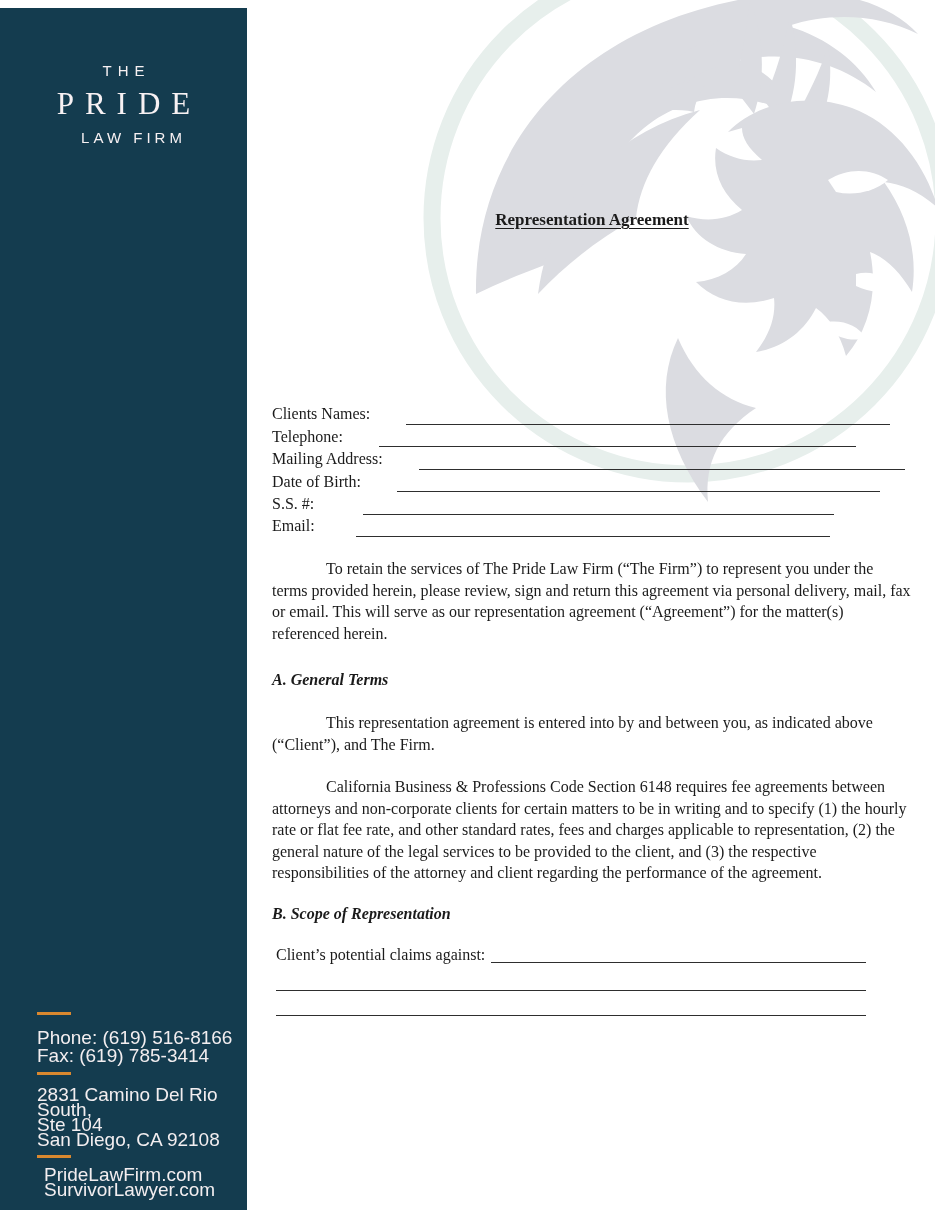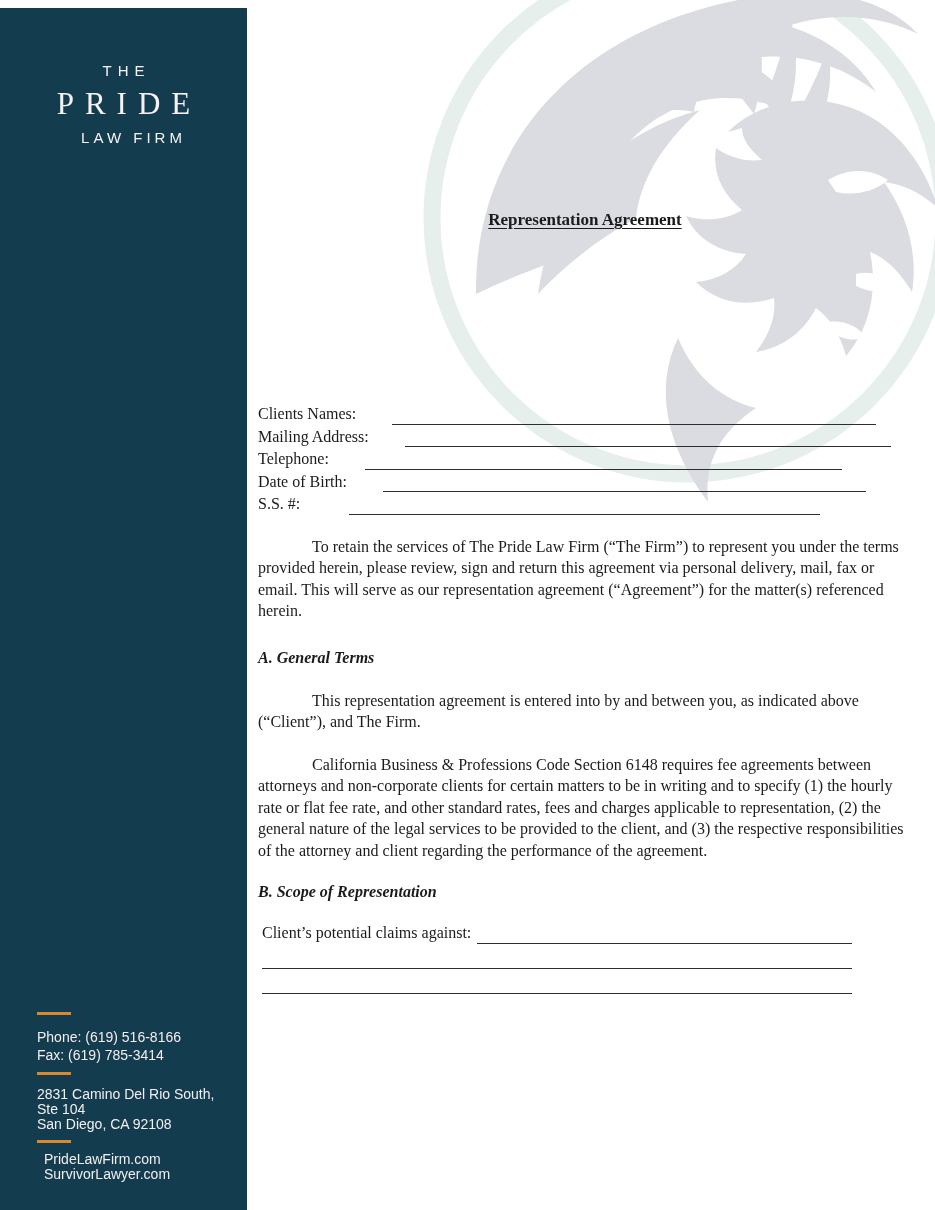--- a/index.html
+++ b/index.html
@@ -22,48 +22,48 @@
   
   .sidebar{position:absolute;left:0;top:8px;width:247px;height:1210px;
            background:var(--sidebar-bg);z-index:2;
            font-family:"Liberation Sans",sans-serif;color:var(--sidebar-text);}
   .logo{margin-top:54px;text-align:center;color:#f7f1f3;}
   .logo-the{font-size:15px;letter-spacing:6px;padding-left:6px;font-weight:500;}
   .logo-pride{font-family:"Liberation Serif",serif;font-size:31px;letter-spacing:11px;
               padding-left:11px;margin-top:7px;font-weight:500;}
   .logo-lawfirm{font-size:15px;letter-spacing:4px;padding-left:20px;margin-top:7px;font-weight:400;}
 
-  .sidebar-info{position:absolute;left:37px;top:1004px;width:200px;font-size:14px;line-height:15px;}
+  .sidebar-info{position:absolute;left:37px;top:1004px;width:200px;font-size:19px;line-height:15px;}
   .divider{width:34px;height:3px;background:var(--accent-orange);}
   .contact-block{margin-top:15px;}
   .contact-block div{margin-bottom:3px;}
   .divider-2{margin-top:9px;}
   .address-block{margin-top:12px;}
   .divider-3{margin-top:8px;}
   .sites-block{margin-top:9px;margin-left:7px;}
 
   
   .content{position:absolute;left:247px;top:0;width:688px;height:1210px;z-index:1;
-           padding:0 23px 0 11px;font-size:16px;line-height:21.6px;}
+           padding:0 23px 0 25px;font-size:16px;line-height:21.6px;}
   .doc-title{margin-top:209px;text-align:center;font-size:17px;font-weight:bold;
              text-decoration:underline;text-underline-offset:3px;}
 
   .fields{margin-top:172px;}
   .field-row{display:flex;align-items:flex-end;height:22.4px;gap:29px;}
   .blank{border-bottom:1px solid #2e2e2e;height:17px;flex:1 1 auto;margin-left:7px;}
   .w1{max-width:618px;} .w2{max-width:633px;} .w3{max-width:584px;}
   .w4{max-width:608px;} .w5{max-width:562px;} .w6{max-width:558px;}
   .w5 .blank{margin-left:20px;} .w6 .blank{margin-left:12px;}
 
   p.body-para{margin-top:21px;text-align:left;}
   .indent{text-indent:54px;}
   .section-heading{margin-top:25px;font-weight:bold;font-style:italic;}
   .heading-b{margin-top:19px;}
 
-  .claims-row{display:flex;align-items:flex-end;height:22.4px;margin-top:19px;
+  .claims-row{display:flex;align-items:center;height:22.4px;margin-top:19px;
               max-width:594px;padding-left:4px;}
   .claims-row .blank{margin-left:6px;height:17px;}
   .blank-line{max-width:590px;height:25px;border-bottom:1px solid #2e2e2e;margin-left:4px;}
 </style>
 </head>
 <body>
 
 <div class="page">
 
   <div class="watermark">
@@ -117,34 +117,38 @@
 
   <div class="content">
 
     <div class="doc-title">Representation Agreement</div>
 
     <div class="fields">
       <div class="field-row w1">
         <span>Clients Names:</span>
         <span class="blank"></span>
       </div>
+      <div class="field-row w3">
+        <span>Telephone:</span>
+        <span class="blank"></span>
+      </div>
       <div class="field-row w2">
         <span>Mailing Address:</span>
-        <span class="blank"></span>
-      </div>
-      <div class="field-row w3">
-        <span>Telephone:</span>
         <span class="blank"></span>
       </div>
       <div class="field-row w4">
         <span>Date of Birth:</span>
         <span class="blank"></span>
       </div>
       <div class="field-row w5">
         <span>S.S. #:</span>
+        <span class="blank"></span>
+      </div>
+      <div class="field-row w6">
+        <span>Email:</span>
         <span class="blank"></span>
       </div>
     </div>
 
     <p class="body-para indent">To retain the services of The Pride Law Firm (“The Firm”) to represent you under the terms provided herein, please review, sign and return this agreement via personal delivery, mail, fax or email.  This will serve as our representation agreement (“Agreement”) for the matter(s) referenced herein.</p>
 
     <div class="section-heading">A.  General Terms</div>
 
     <p class="body-para indent">This representation agreement is entered into by and between you, as indicated above (“Client”), and The Firm.</p>
 

